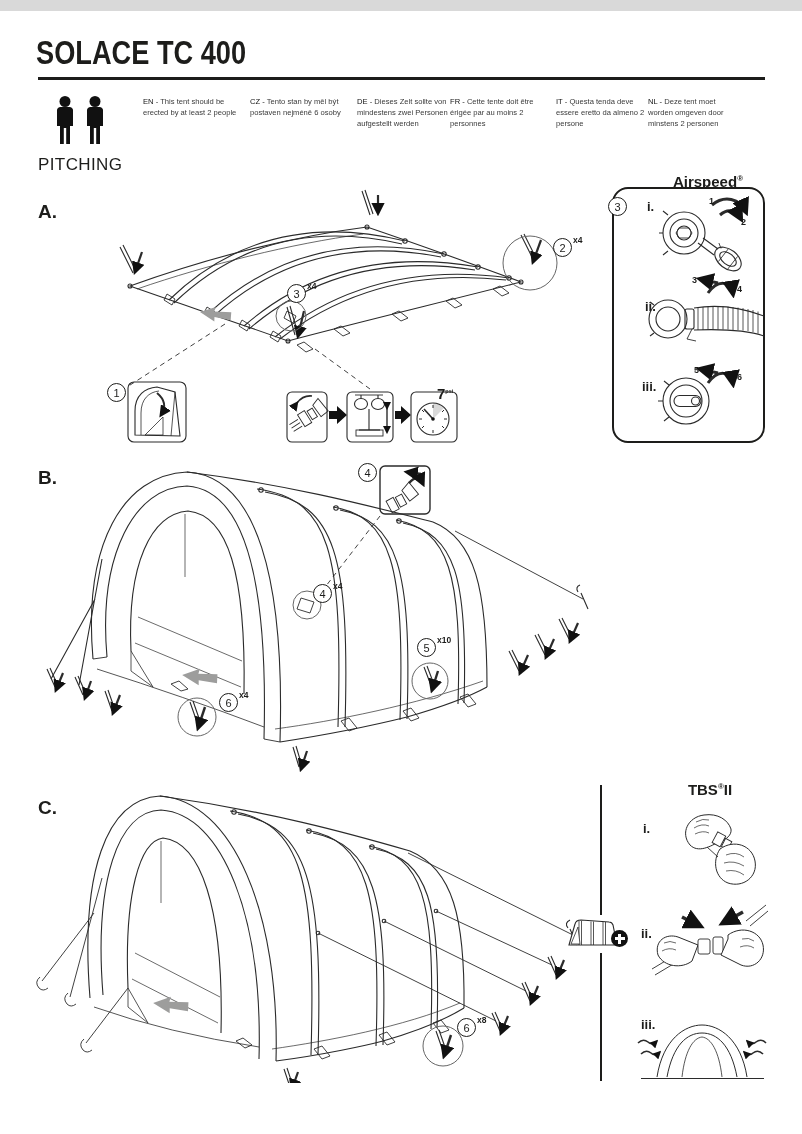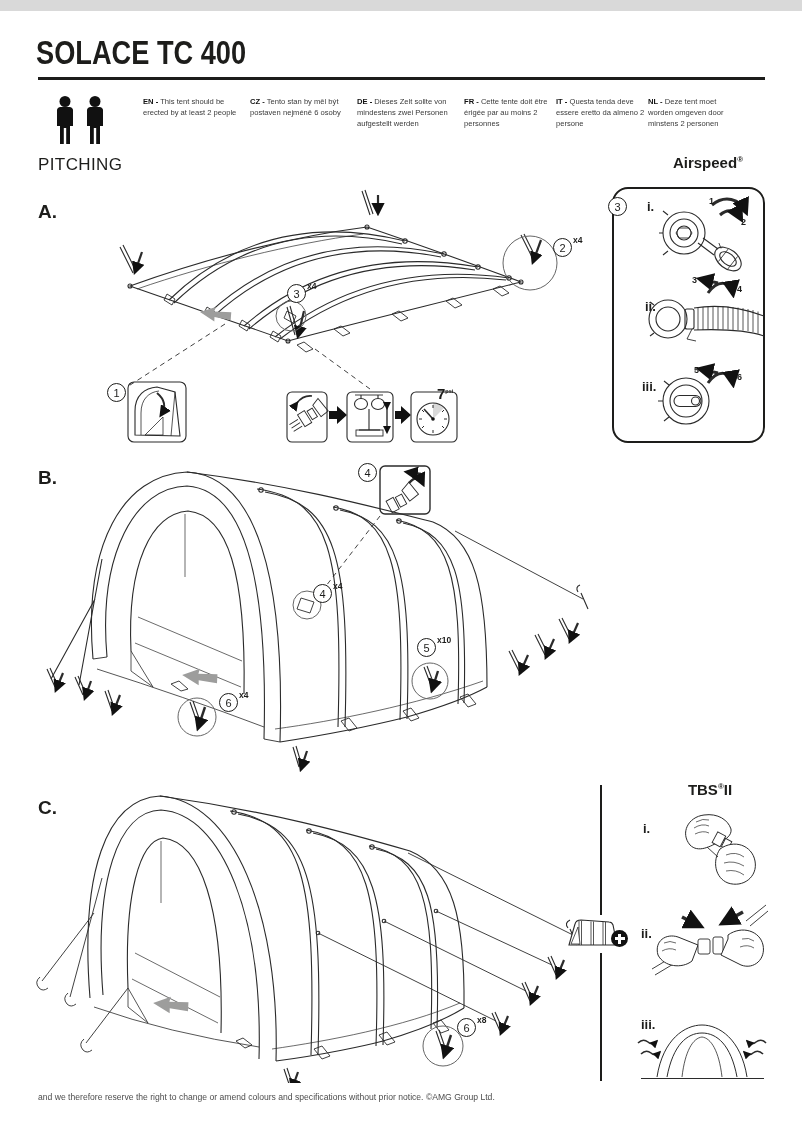--- a/index.html
+++ b/index.html
@@ -2,21 +2,21 @@
 <html><head>
 <meta charset="utf-8">
 <style>
   *{margin:0;padding:0;box-sizing:border-box}
   body{background:#d9d9d9;font-family:"Liberation Sans",sans-serif}
   .page{position:relative;width:802px;height:1134px;background:#fff;margin:11px auto;overflow:hidden;color:#1d1d1b}
   .abs{position:absolute}
   .title{left:36px;top:22px;font-size:34px;font-weight:bold;letter-spacing:0;transform:scaleX(.8);transform-origin:left top;white-space:nowrap}
   .rule{left:38px;top:66px;width:727px;height:2.5px;background:#1d1d1b}
   .lang{position:absolute;top:85px;width:94px;font-size:7.6px;line-height:1.45;color:#3a3a3a}
-  .lang .code{font-weight:bold;color:#111}
+  .lang .code{font-weight:normal;color:#111}
   .h-pitch{left:38px;top:144px;font-size:17px;font-weight:normal;letter-spacing:.4px}
   .sec-label{font-size:19px;font-weight:bold}
   .panel-title{font-size:15px;font-weight:bold;text-align:center}
   .panel-title sup{font-size:8px}
   .panel-box{border:2px solid #1d1d1b;border-radius:16px;background:#fff}
   .steplbl{position:absolute;font-size:13px;font-weight:bold}
   .anum{position:absolute;font-size:9px;font-weight:bold}
   .callout{position:absolute;display:flex;align-items:flex-start}
   .cnum{display:inline-block;width:19px;height:19px;border:1.3px solid #1d1d1b;border-radius:50%;font-size:11px;line-height:18px;text-align:center;background:#fff}
   .cqty{font-size:8.5px;font-weight:bold;margin:-3px 0 0 1px}
@@ -45,27 +45,27 @@
       <g transform="translate(30,0)">
         <circle cx="11" cy="5.5" r="5.5"></circle>
         <path d="M3,14 C3,12.5 4.5,11 6.5,11 L15.5,11 C17.5,11 19,12.5 19,14 L19,30 L16,30 L16,48 L12.2,48 L12.2,32 L9.8,32 L9.8,48 L6,48 L6,30 L3,30 Z"></path>
       </g>
     </g>
   </svg>
 
   <div class="lang" style="left:143px"><span class="code">EN -</span> <span>This tent should be erected by at least 2 people</span></div>
   <div class="lang" style="left:250px"><span class="code">CZ -</span> <span>Tento stan by měl být postaven nejméně 6 osoby</span></div>
   <div class="lang" style="left:357px"><span class="code">DE -</span> <span>Dieses Zelt sollte von mindestens zwei Personen aufgestellt werden</span></div>
-  <div class="lang" style="left:464px"><span class="code">FR -</span> <span>Cette tente doit être érigée par au moins 2 personnes</span></div>
+  <div class="lang" style="left:450px"><span class="code">FR -</span> <span>Cette tente doit être érigée par au moins 2 personnes</span></div>
   <div class="lang" style="left:556px"><span class="code">IT -</span> <span>Questa tenda deve essere eretto da almeno 2 persone</span></div>
   <div class="lang" style="left:648px"><span class="code">NL -</span> <span>Deze tent moet worden omgeven door minstens 2 personen</span></div>
 
   <div class="abs h-pitch">PITCHING</div>
 
-  <div class="abs panel-title" style="left:648px;top:143px;width:120px">
+  <div class="abs panel-title" style="left:648px;top:162px;width:120px">
     <span>Airspeed</span><sup>®</sup>
   </div>
   <div class="abs panel-box" style="left:612px;top:176px;width:153px;height:256px"></div>
   <div class="callout" style="left:608px;top:186px">
     <span class="cnum">3</span>
       <span class="cqty"></span>
   </div>
 
   <div class="steplbl" style="left:647px;top:188px">i.</div>
   <svg class="abs" style="left:656px;top:182px" width="105" height="85" viewBox="0 0 105 85">
@@ -487,16 +487,15 @@
       <path d="M87,56 C84,30 76,17 67,16" stroke-width="0.8"></path>
       <line x1="6" y1="57.5" x2="129" y2="57.5"></line>
       <path d="M3,22 q5,-5 10,-1 q4,4 9,-1" stroke-width="1.6" marker-end="url(#t3)"></path>
       <path d="M6,33 q5,-5 10,-1 q4,4 9,-1" stroke-width="1.6" marker-end="url(#t3)"></path>
       <path d="M131,22 q-5,-5 -10,-1 q-4,4 -9,-1" stroke-width="1.6" marker-end="url(#t3)"></path>
       <path d="M128,33 q-5,-5 -10,-1 q-4,4 -9,-1" stroke-width="1.6" marker-end="url(#t3)"></path>
     </g>
   </svg>
 
   <div class="abs footer">
-    <div>and we therefore reserve the right to change or amend colours and specifications without prior notice. ©AMG Group Ltd.</div>
   </div>
 
 </div>
 
 </body></html>

